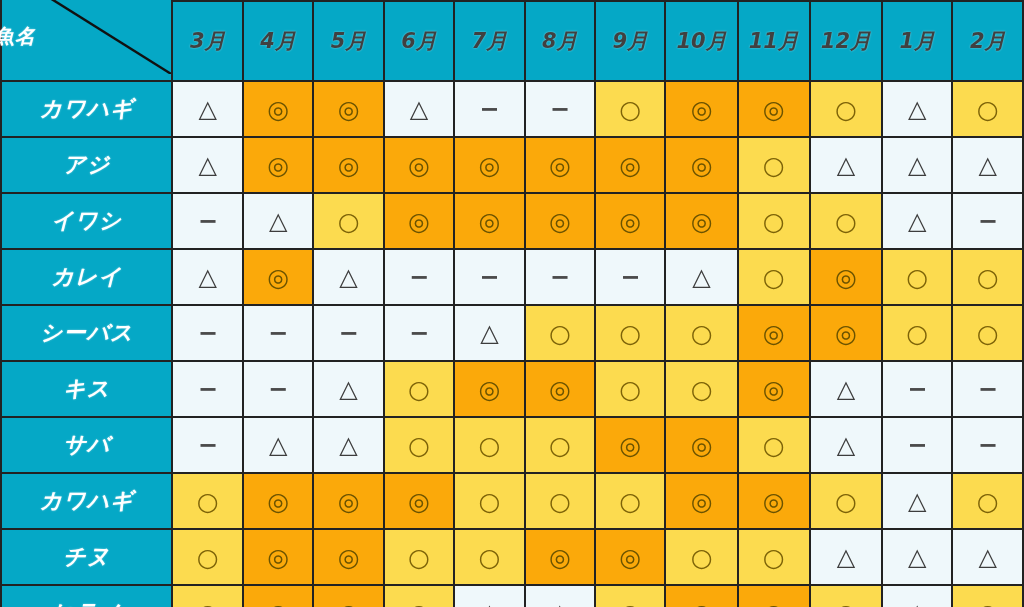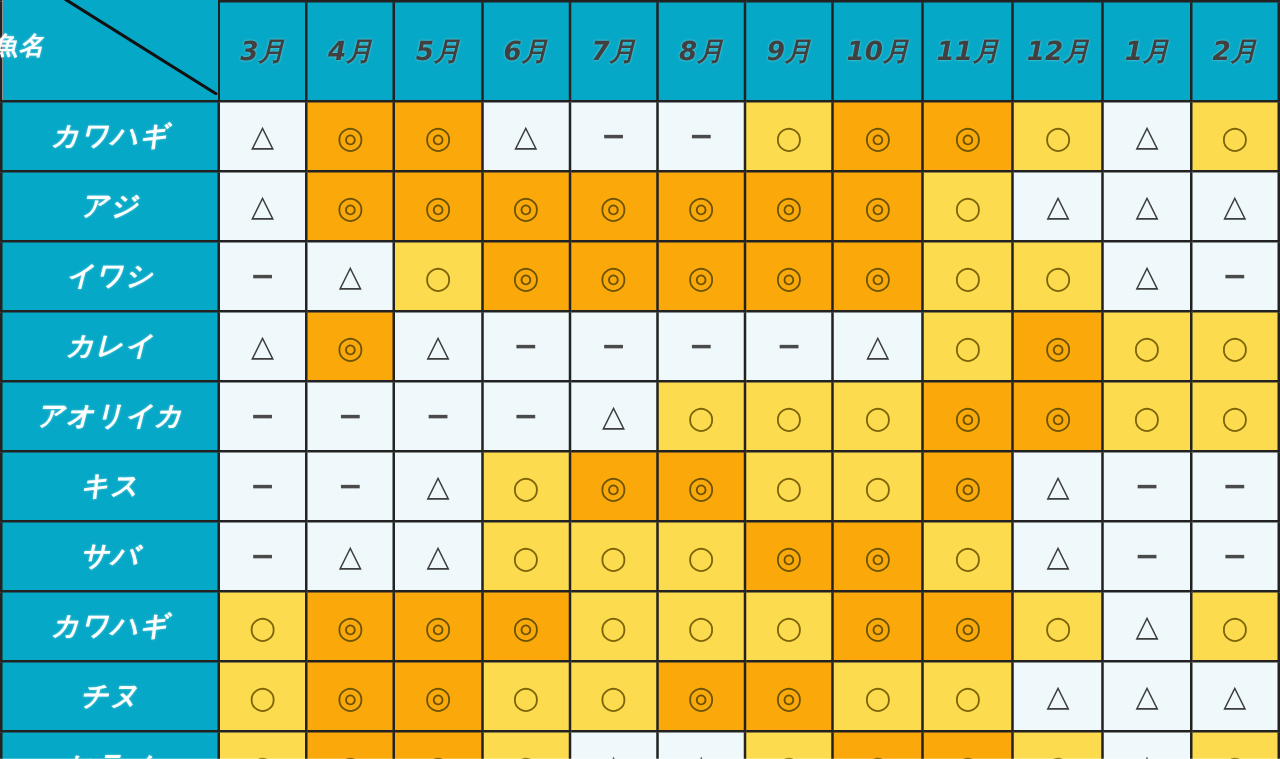--- a/index.html
+++ b/index.html
@@ -206,21 +206,21 @@
           <td class="cell lv0"><span class="mk dsh">−</span></td>
           <td class="cell lv0"><span class="mk dsh">−</span></td>
           <td class="cell lv0"><span class="mk dsh">−</span></td>
           <td class="cell lv1"><span class="mk tri">△</span></td>
           <td class="cell lv2"><span class="mk cir">○</span></td>
           <td class="cell lv3"><span class="mk dbl">◎</span></td>
           <td class="cell lv2"><span class="mk cir">○</span></td>
           <td class="cell lv2"><span class="mk cir">○</span></td>
         </tr>
         <tr>
-          <th class="fish">アオリイカ</th>
+          <th class="fish">シーバス</th>
           <td class="cell lv0"><span class="mk dsh">−</span></td>
           <td class="cell lv0"><span class="mk dsh">−</span></td>
           <td class="cell lv0"><span class="mk dsh">−</span></td>
           <td class="cell lv0"><span class="mk dsh">−</span></td>
           <td class="cell lv1"><span class="mk tri">△</span></td>
           <td class="cell lv2"><span class="mk cir">○</span></td>
           <td class="cell lv2"><span class="mk cir">○</span></td>
           <td class="cell lv2"><span class="mk cir">○</span></td>
           <td class="cell lv3"><span class="mk dbl">◎</span></td>
           <td class="cell lv3"><span class="mk dbl">◎</span></td>

